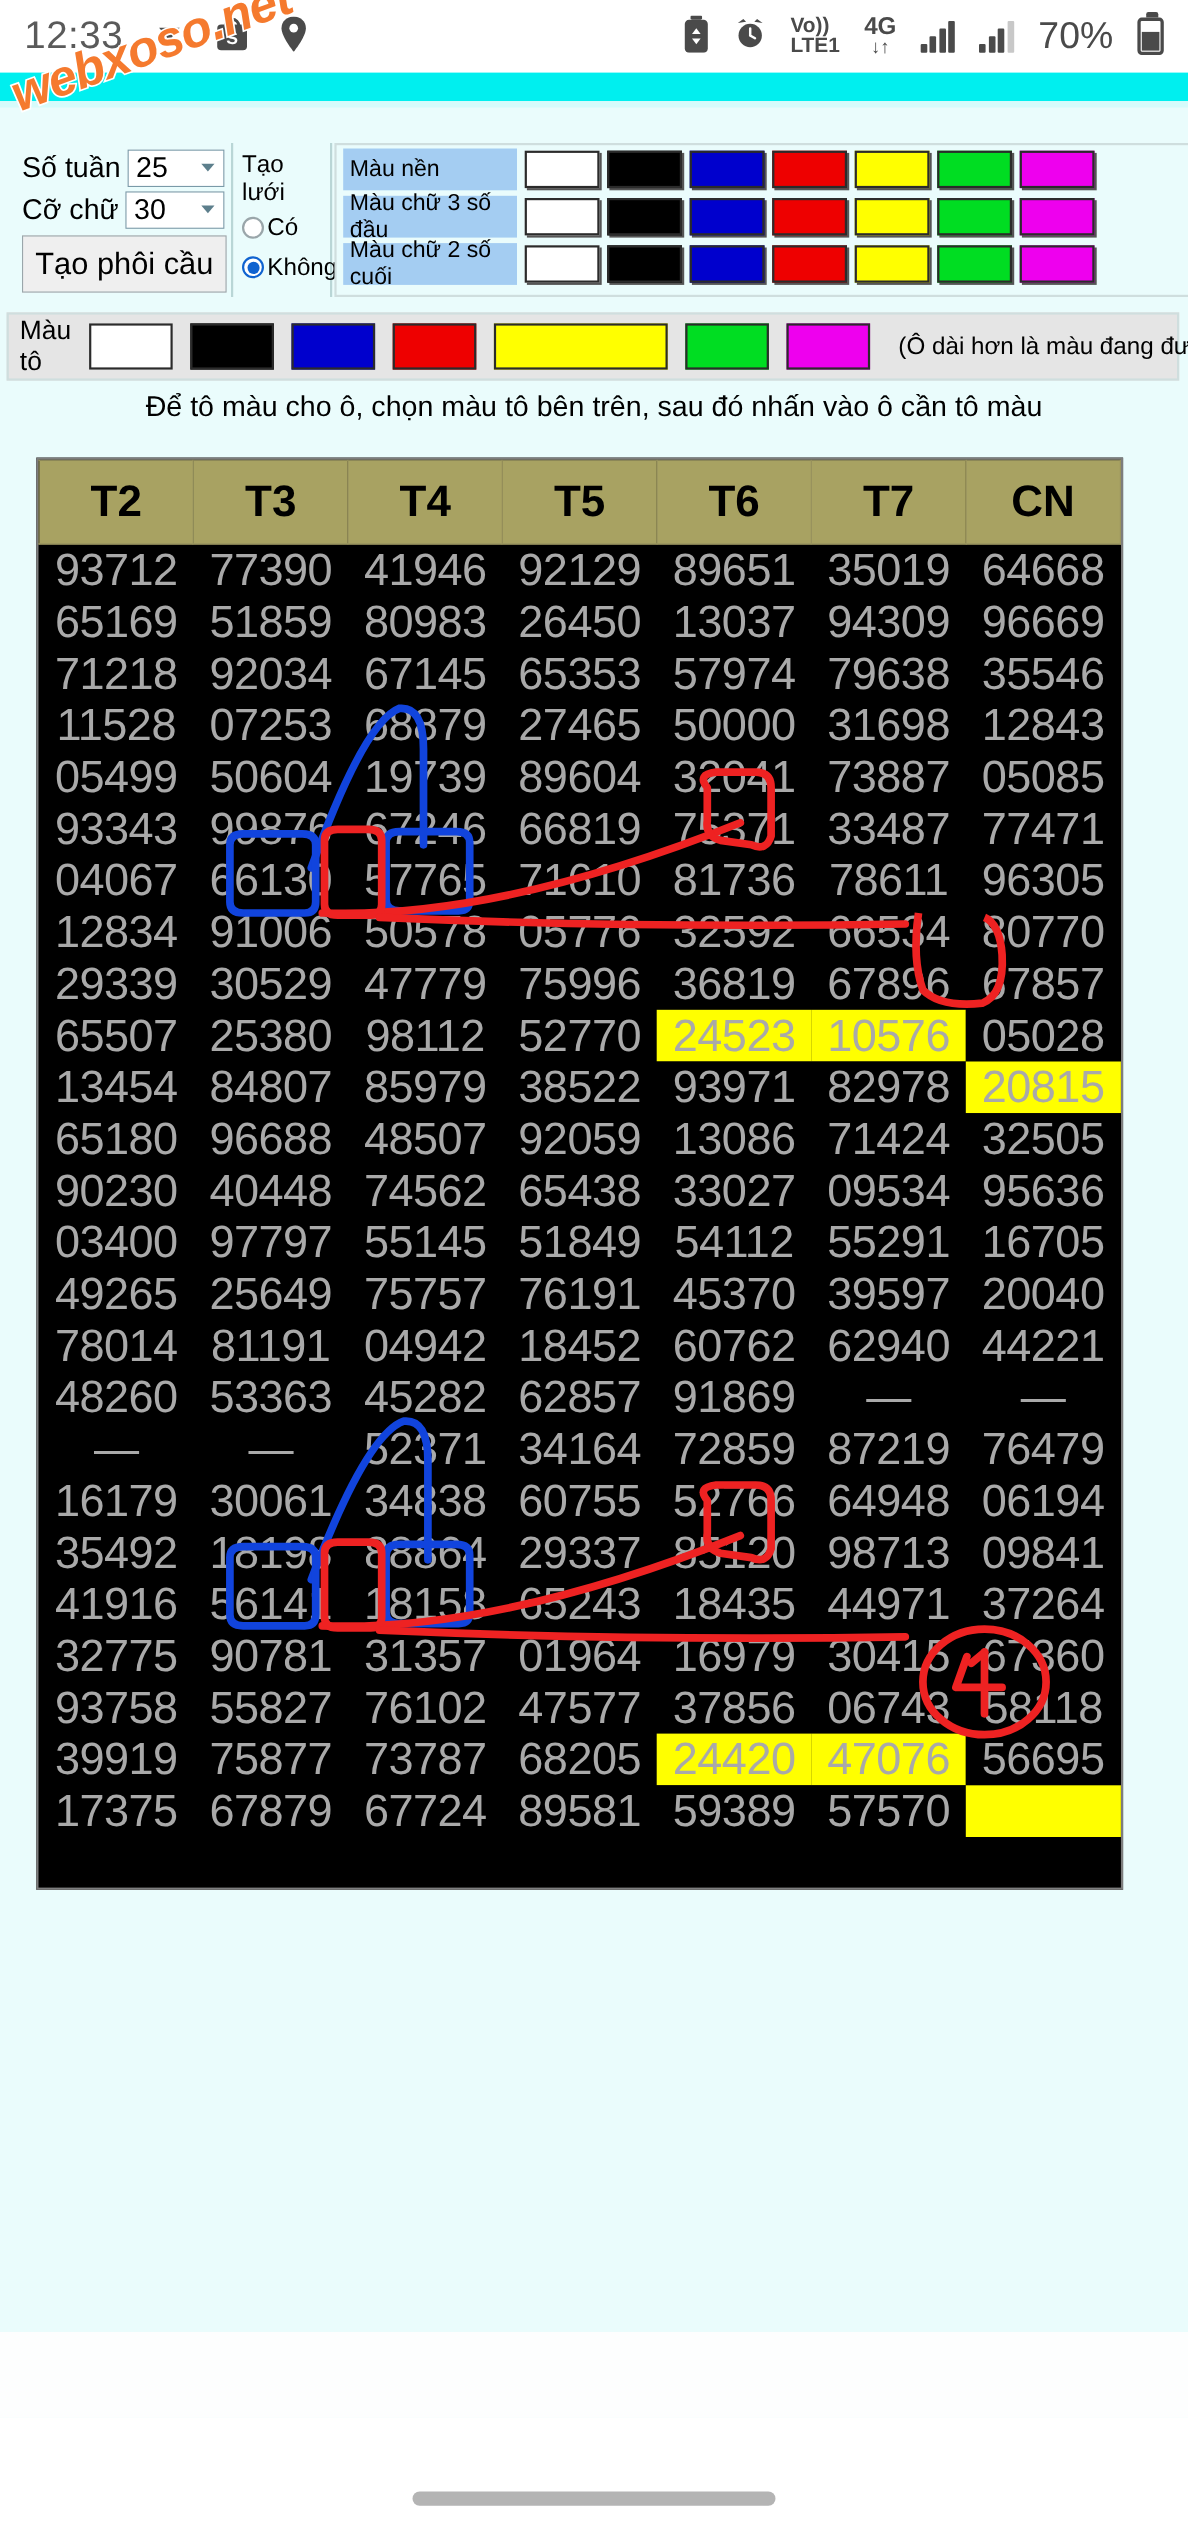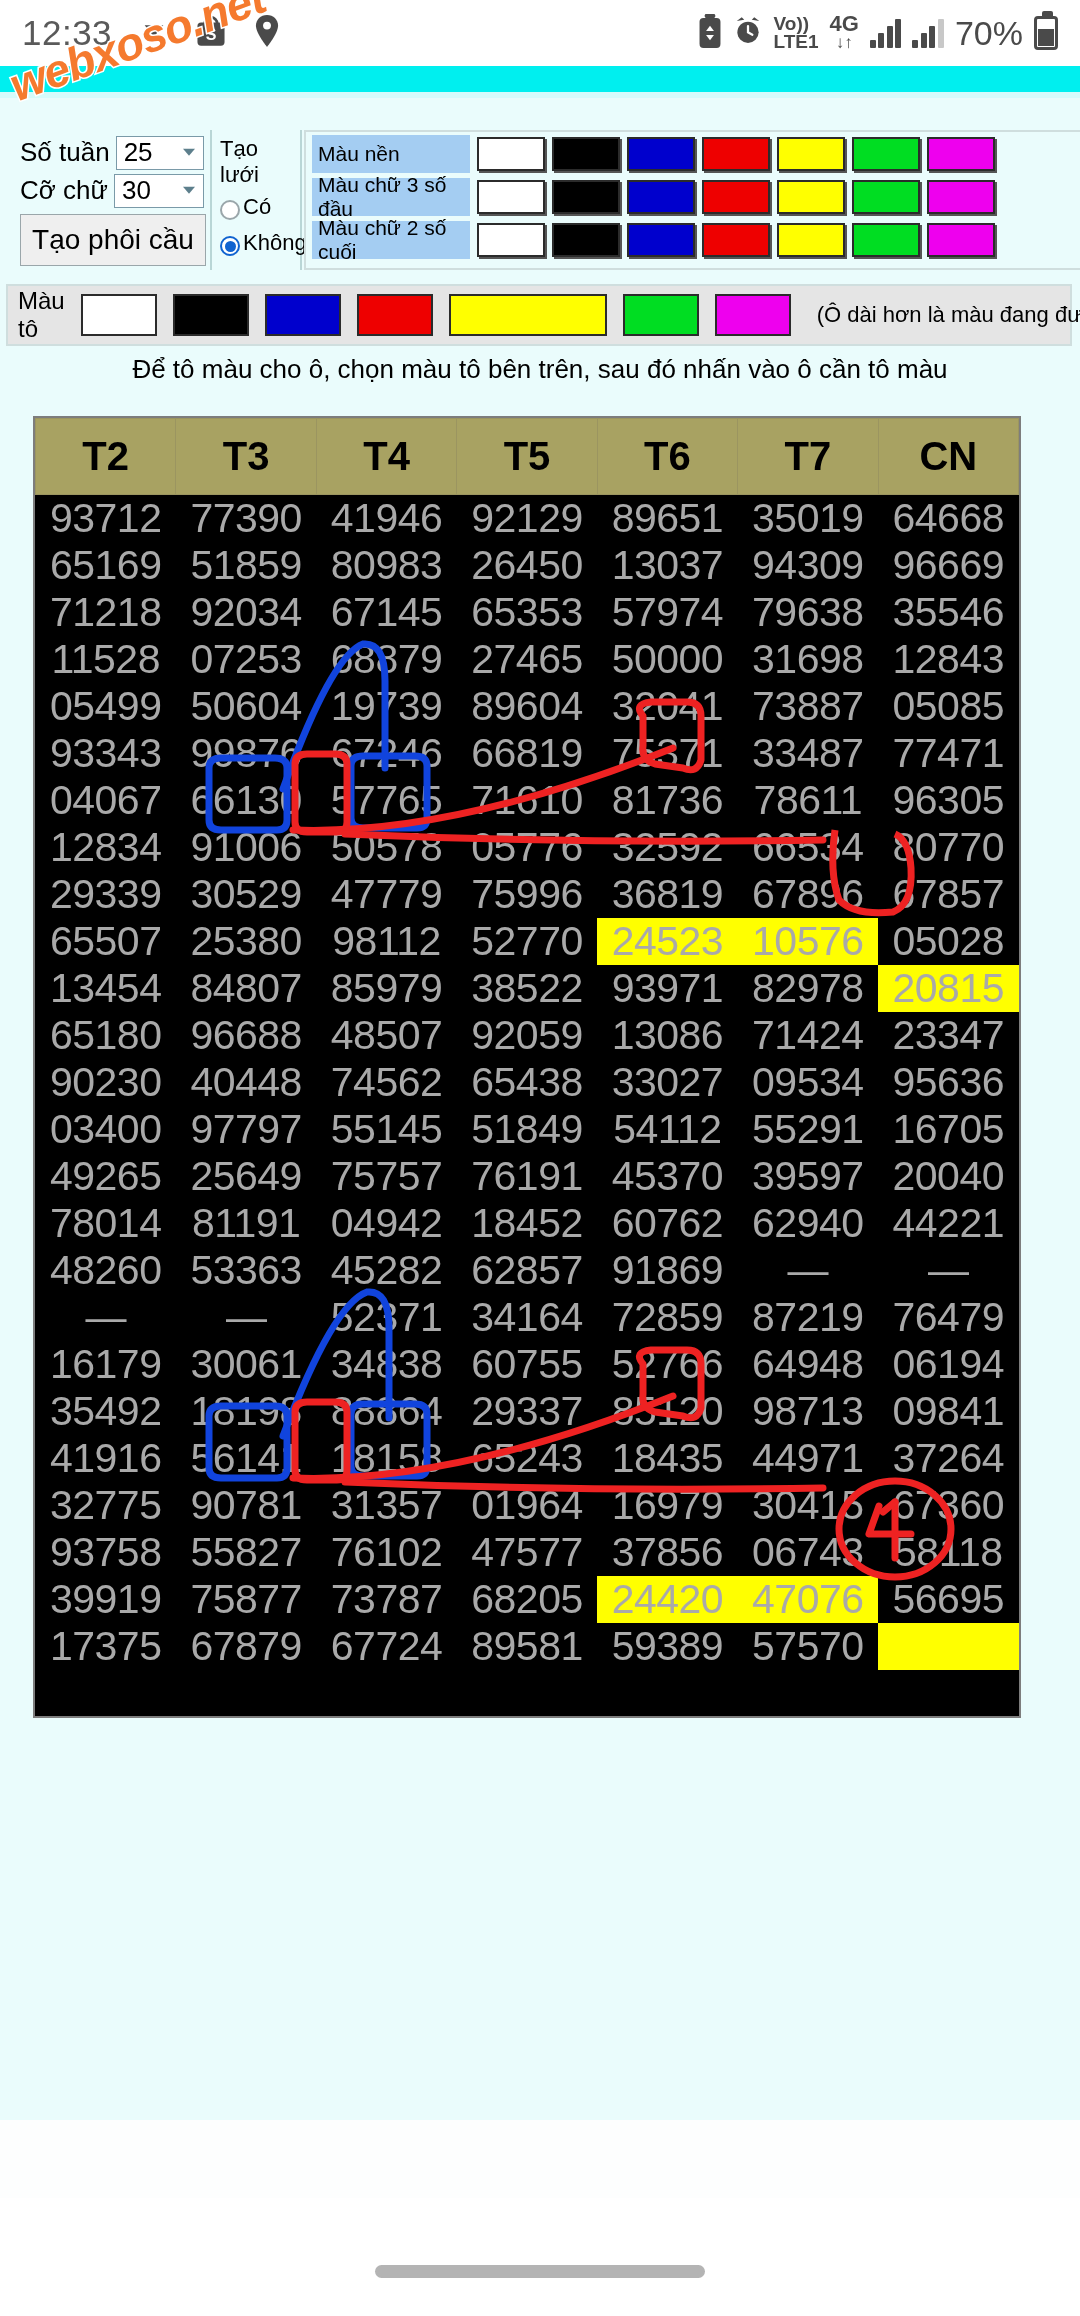--- a/index.html
+++ b/index.html
@@ -12,21 +12,21 @@
   #root { position: relative; width: 1080px; height: 2316px; background:#ffffff; }
 
   
   .statusbar {
     position: absolute; top:0; left:0; width:1080px; height:66px;
     background:#ffffff; display:flex; align-items:center;
     padding: 0 22px; color:#4a4a4a;
   }
   .sb-left { display:flex; align-items:center; gap:28px; }
   .sb-time { font-size:35px; color:#5a5a5a; letter-spacing:0.5px; font-family:"Liberation Sans",sans-serif;}
-  .sb-right { margin-left:auto; display:flex; align-items:center; gap:11px; }
+  .sb-right { margin-left:auto; display:flex; align-items:center; gap:22px; }
   .ic { display:inline-block; }
   .sb-pct { font-size:34px; color:#4a4a4a; }
   .volte { display:flex; flex-direction:column; align-items:flex-start; line-height:0.95; }
   .volte span:first-child { font-size:19px; font-weight:bold; color:#4a4a4a;}
   .volte span:last-child { font-size:19px; font-weight:bold; color:#4a4a4a;}
   .net4g { display:flex; flex-direction:column; align-items:center; line-height:0.95;}
   .net4g .g { font-size:22px; font-weight:bold; color:#4a4a4a;}
   .net4g .ar { font-size:17px; color:#4a4a4a;}
   .bars { display:flex; align-items:flex-end; gap:2.5px; height:30px; }
   .bars i { display:block; width:6px; background:#4a4a4a; border-radius:1px;}
@@ -79,21 +79,21 @@
   .bigbtn {
     margin-top:5px; width:186px; height:52px; background:#efefef;
     border:1px solid #9aa6aa; font-size:28px; color:#000;
     display:flex; align-items:center; justify-content:center;
   }
   .grp-mid {
     width:90px; padding:6px 4px 4px 8px; display:flex; flex-direction:column;
     align-items:flex-start; border-right:2px solid #b9d6d6;
   }
   .mid-title { font-size:22px; color:#000; margin-bottom:6px; }
-  .radio-row { display:flex; align-items:flex-end; gap:3px; margin-bottom:10px; }
+  .radio-row { display:flex; align-items:center; gap:3px; margin-bottom:10px; }
   .radio {
     width:20px;height:20px;border-radius:50%;border:2px solid #9aa6aa;background:#fff;
     display:flex;align-items:center;justify-content:center;flex:none;
   }
   .radio.on { border-color:#1063d0; }
   .radio.on:after { content:''; width:11px;height:11px;border-radius:50%;background:#1063d0; }
   .radio-label { font-size:22px; color:#000; }
 
   .grp-right { flex:1; padding:2px 4px 2px 6px; border:2px solid #cfdede; margin-left:2px;}
   .swatch-table { display:flex; flex-direction:column; gap:3px; }
@@ -419,21 +419,21 @@
               <td>82978</td>
               <td class="hl">20815</td>
             </tr>
             <tr>
               <td>65180</td>
               <td>96688</td>
               <td>48507</td>
               <td>92059</td>
               <td>13086</td>
               <td>71424</td>
-              <td>23347</td>
+              <td>32505</td>
             </tr>
             <tr>
               <td>90230</td>
               <td>40448</td>
               <td>74562</td>
               <td>65438</td>
               <td>33027</td>
               <td>09534</td>
               <td>95636</td>
             </tr>

